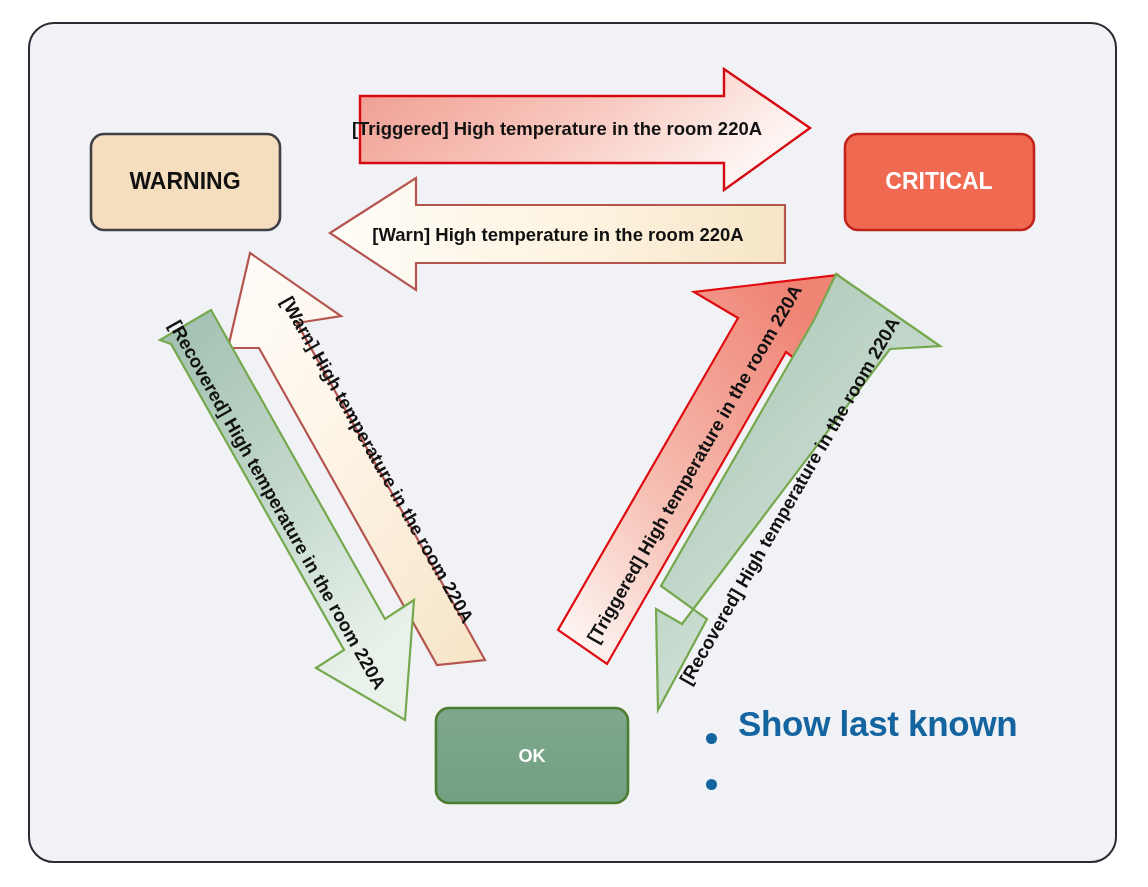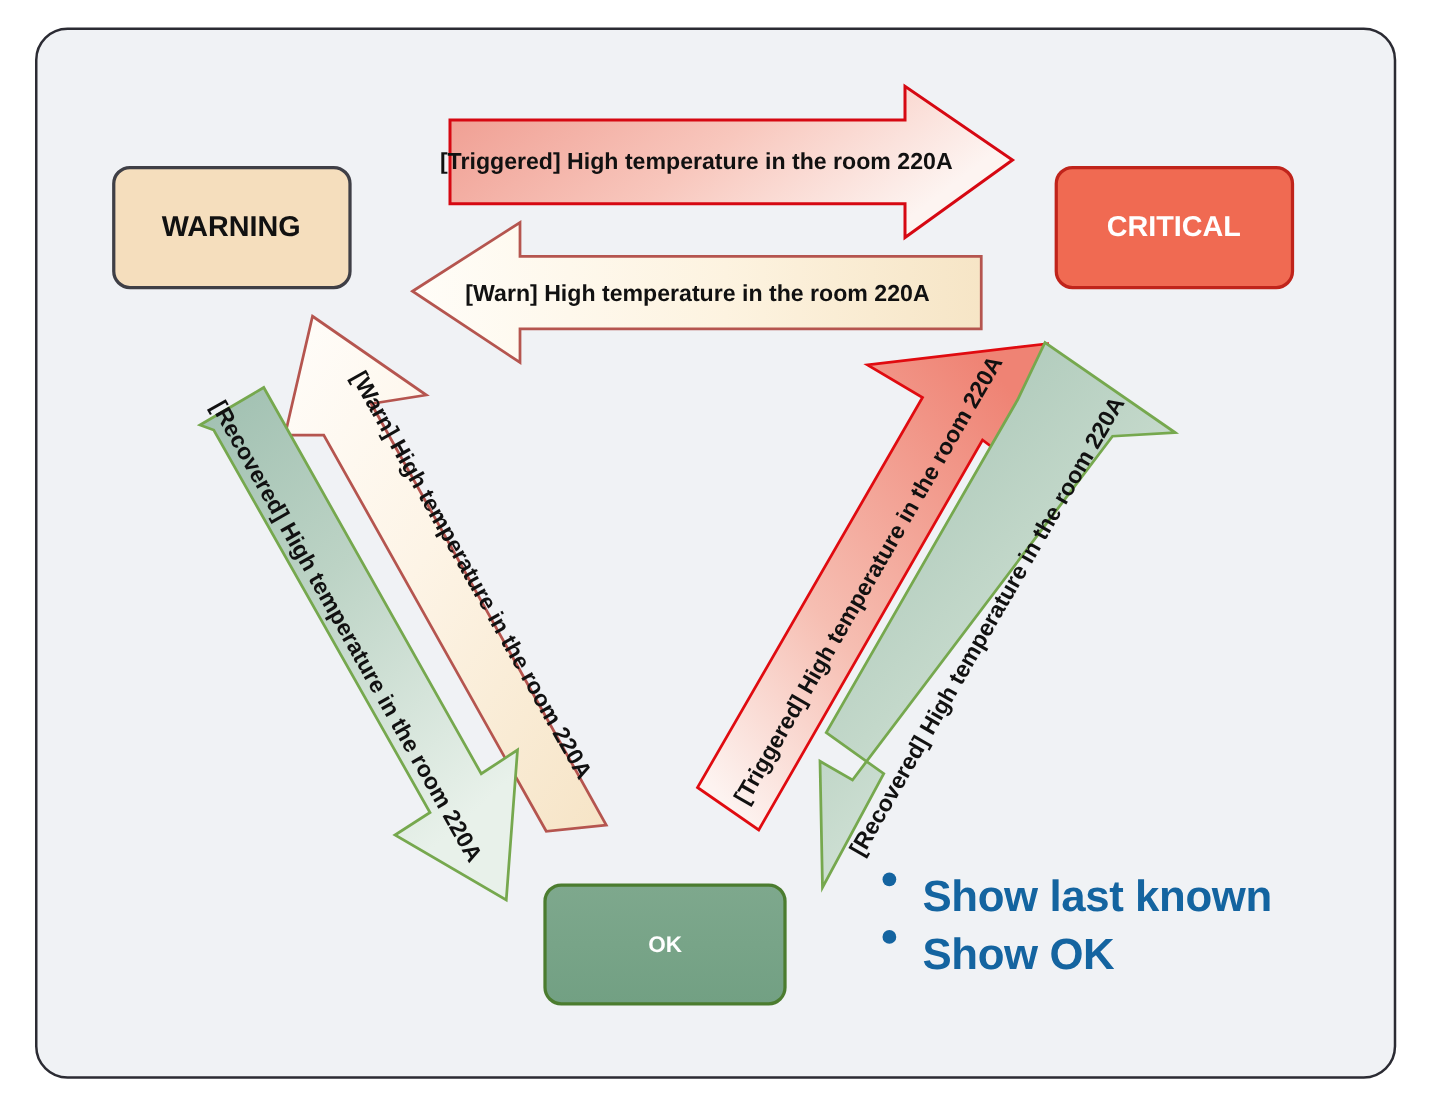--- a/index.html
+++ b/index.html
@@ -48,21 +48,21 @@
     text-anchor: middle;
   }
   .bullets {
     position: absolute;
     left: 706px;
     top: 698px;
     width: 400px;
   }
   .bullet-row {
     display: flex;
-    align-items: flex-start;
+    align-items: flex-end;
     height: 46px;
     color: #1464a0;
     font-family: "Liberation Sans", sans-serif;
     font-weight: bold;
     font-size: 35px;
     letter-spacing: -0.3px;
   }
   .bullet-dot {
     width: 11px;
     height: 11px;
@@ -167,16 +167,15 @@
     </g>
   </svg>
 
   <div class="bullets">
     <div class="bullet-row">
       <span class="bullet-dot"></span>
       <span>Show last known</span>
     </div>
     <div class="bullet-row">
       <span class="bullet-dot"></span>
-      <span>Show OK</span>
     </div>
   </div>
 </div>
 
 </body></html>

